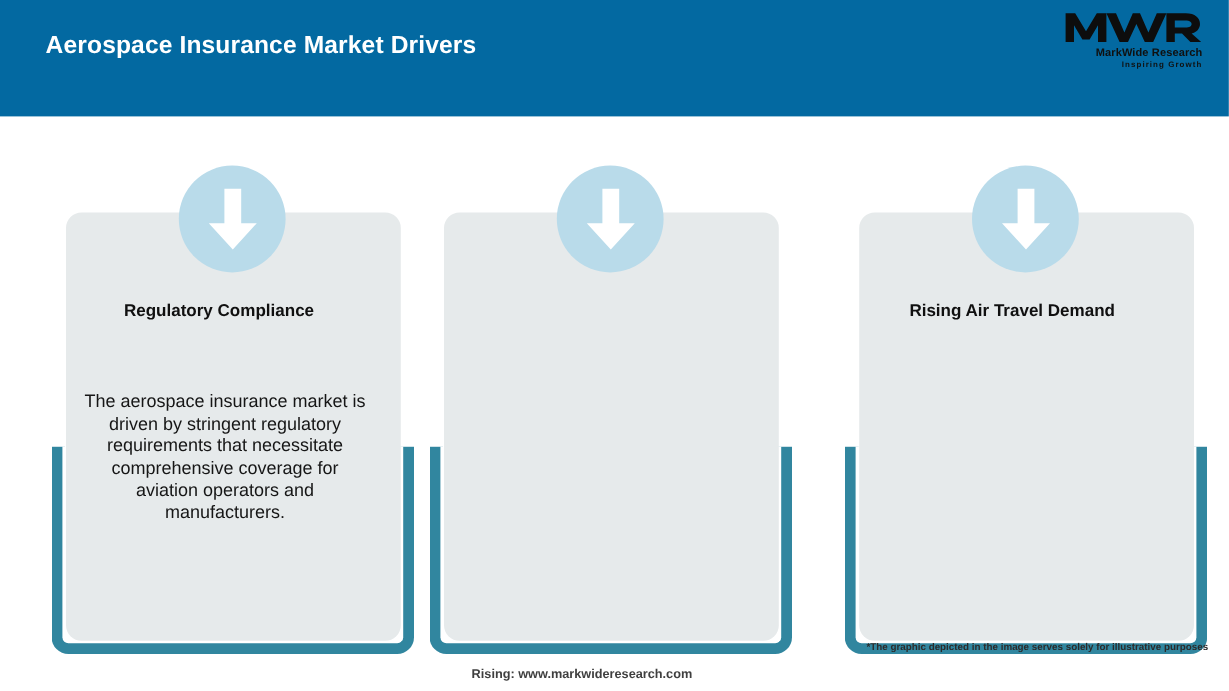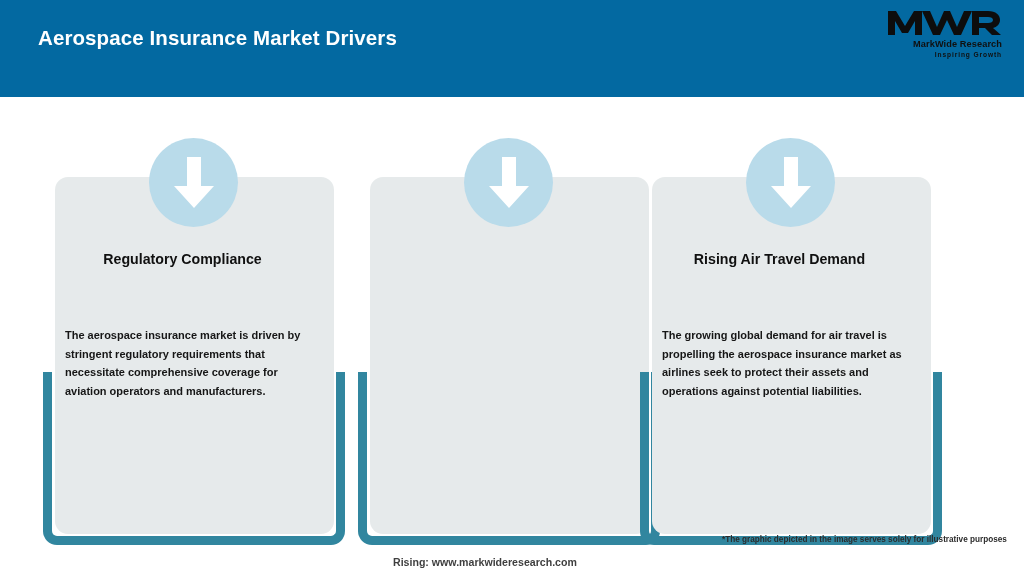--- a/index.html
+++ b/index.html
@@ -73,21 +73,21 @@
     height: 440px;
   }
   .card-wrap {
     position: absolute;
     top: 0;
     width: 300px;
     height: 440px;
   }
   .card-wrap.c1 { left: 43px; }
   .card-wrap.c2 { left: 358px; }
-  .card-wrap.c3 { left: 640px; }
+  .card-wrap.c3 { left: 704px; }
 
   
   .frame {
     position: absolute;
     left: 0;
     top: 275px;
     width: 302px;
     height: 173px;
     border-left: 9px solid #31869f;
     border-right: 9px solid #31869f;
@@ -136,23 +136,23 @@
     font-size: 14.2px;
     font-weight: bold;
     color: #101010;
     line-height: 18px;
   }
   .card-body {
     position: absolute;
     left: 22px;
     top: 229px;
     width: 245px;
-    text-align: left;
-    font-size: 11px;
-    font-weight: bold;
+    text-align: center;
+    font-size: 15px;
+    font-weight: normal;
     color: #161616;
     line-height: 18.6px;
   }
 
   
   .footer-source {
     position: absolute;
     left: 393px;
     top: 556px;
     font-size: 10.6px;
@@ -215,19 +215,18 @@
 
   <div class="card-wrap c3">
     <div class="frame"></div>
     <div class="card"></div>
     <div class="icon-circle">
       <svg width="44" height="52" viewBox="0 0 44 52" xmlns="http://www.w3.org/2000/svg">
         <path d="M15 0 L29 0 L29 29 L42 29 L22 51 L2 29 L15 29 Z" fill="#ffffff"></path>
       </svg>
     </div>
     <div class="card-title">Rising Air Travel Demand</div>
-    <div class="card-body">The growing global demand for air travel is propelling the aerospace insurance market as airlines seek to protect their assets and operations against potential liabilities.</div>
   </div>
 
 </div>
 
 <div class="footer-source">Rising: www.markwideresearch.com</div>
 <div class="footer-note">*The graphic depicted in the image serves solely for illustrative purposes</div>
 
 </body></html>

